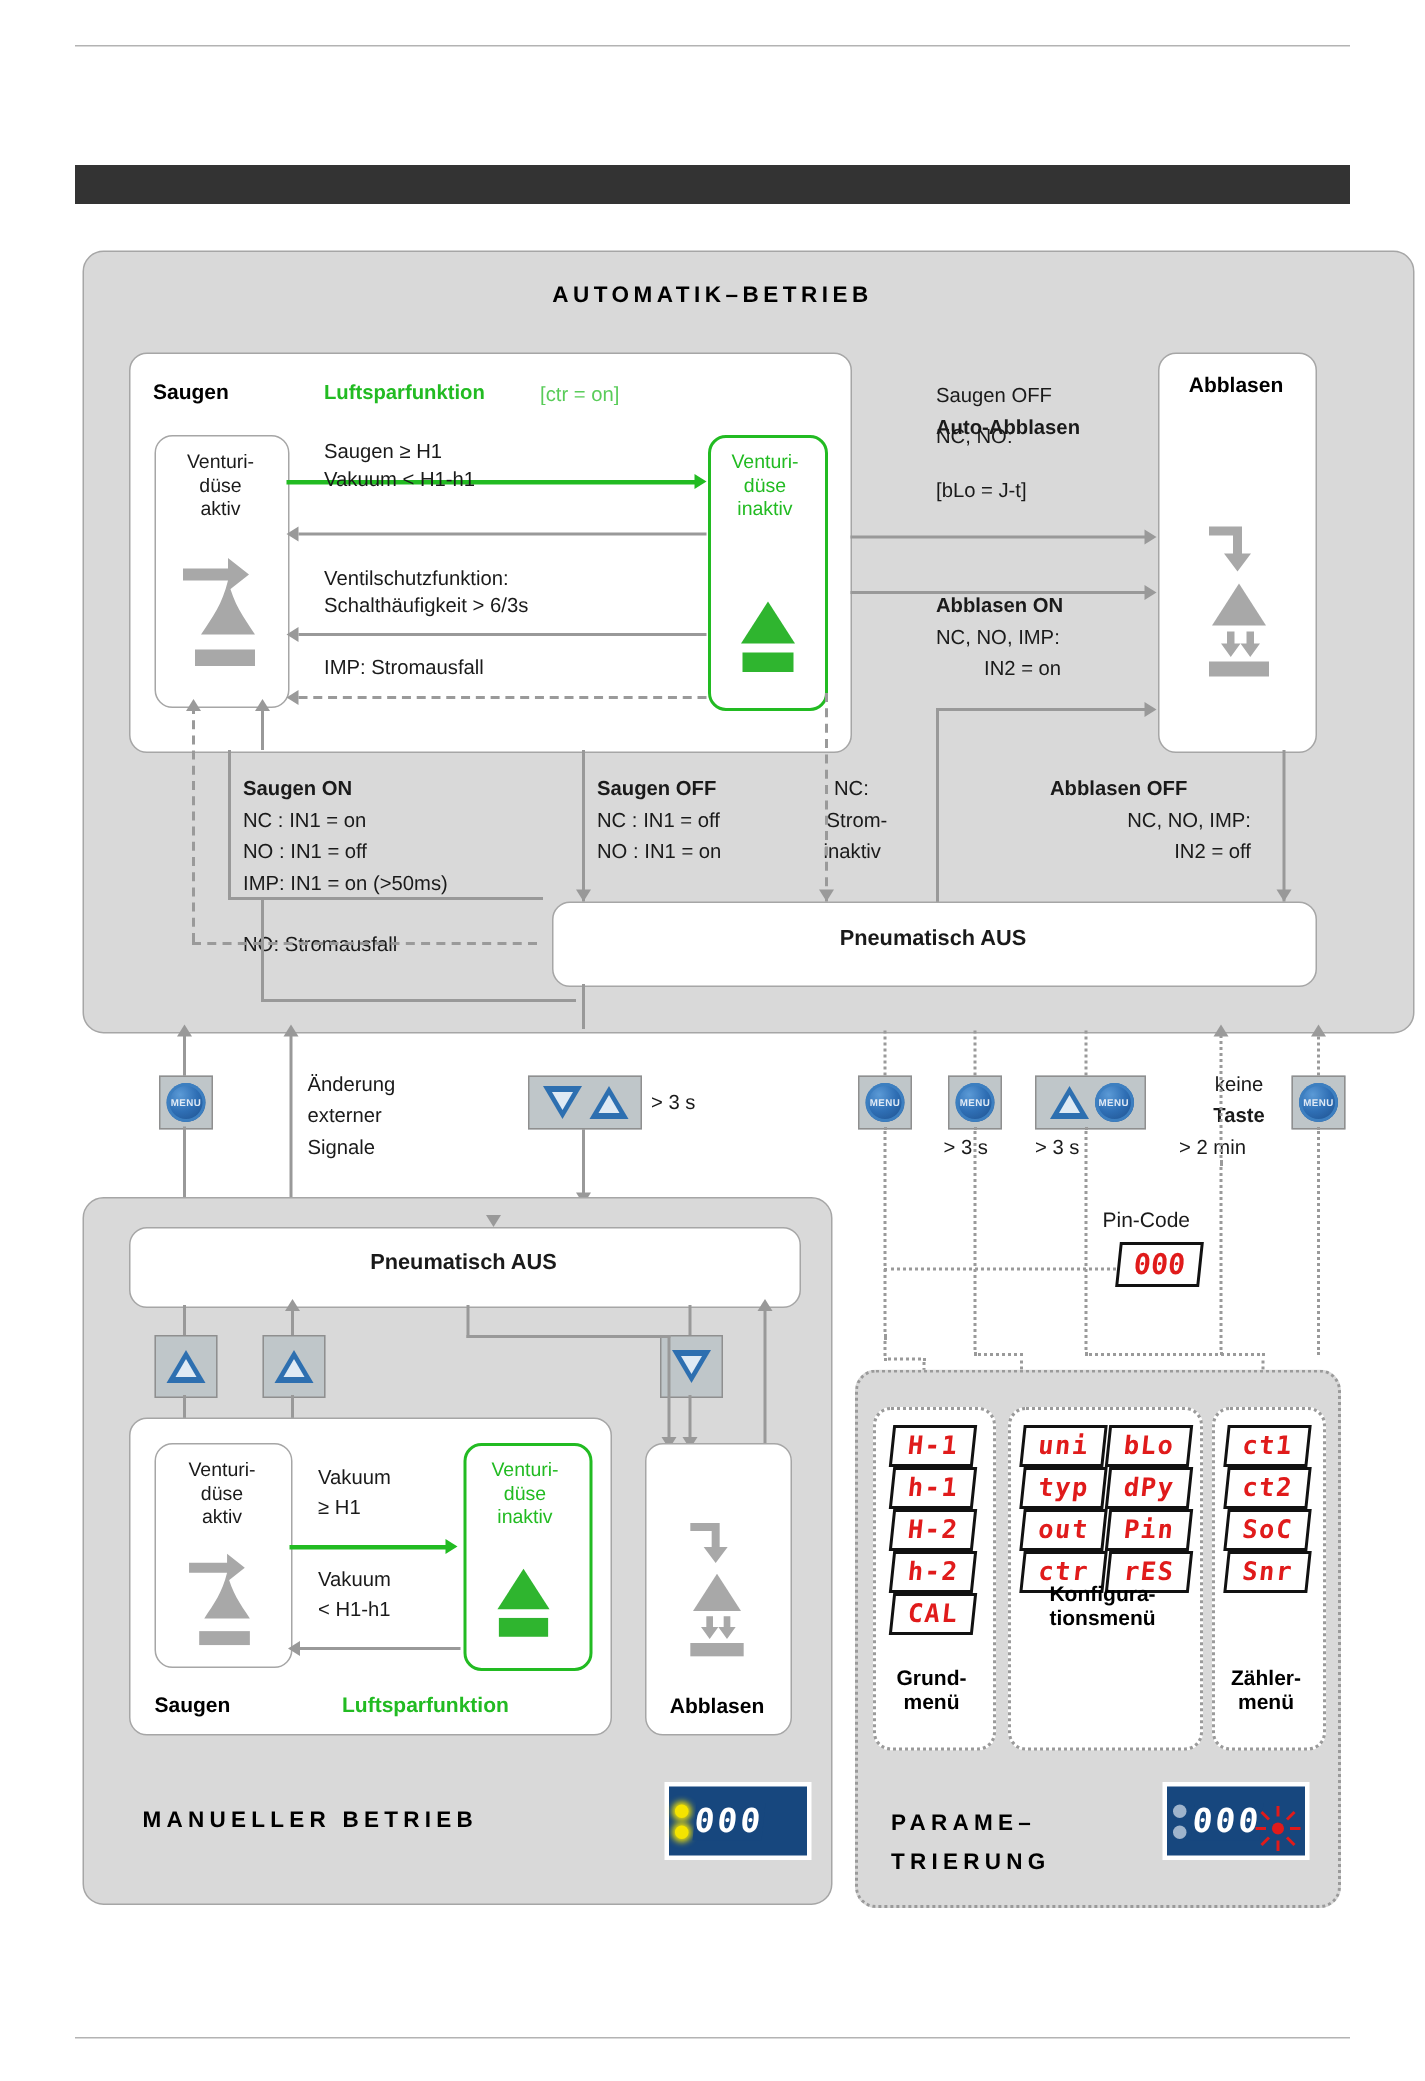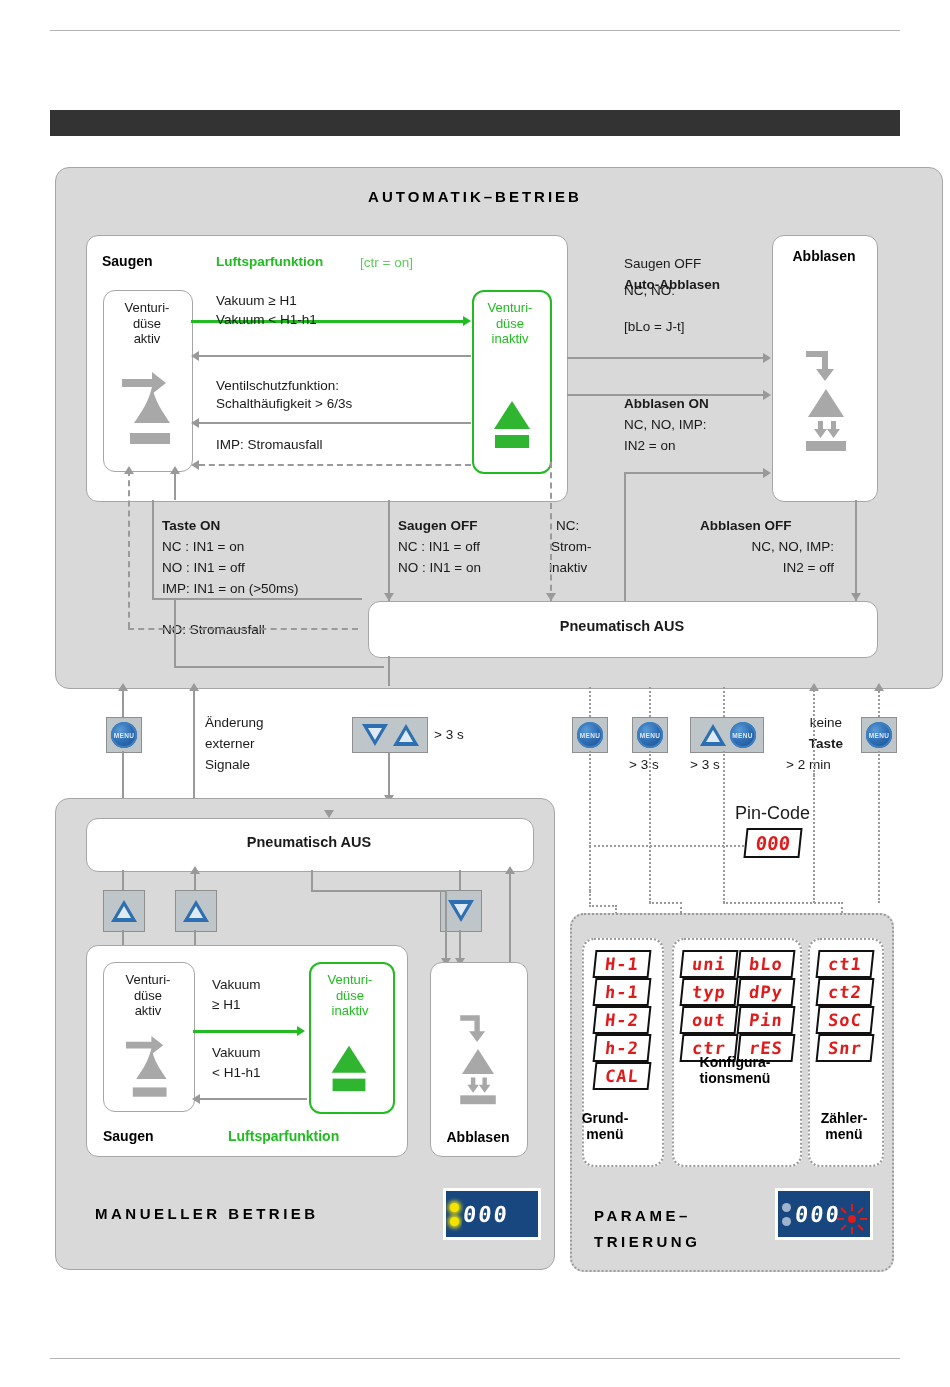--- a/index.html
+++ b/index.html
@@ -95,21 +95,21 @@
 
 <div class="greenbox" style="left:472px;top:290px;width:76px;height:180px"></div>
 <div class="statelbl g" style="left:472px;top:300px;width:76px">Venturi-<br>düse<br>inaktiv</div>
 <div class="abs" style="left:490px;top:395px">
   <svg width="44" height="58" viewBox="0 0 44 58">
     <path d="M22 6 L40 34 H4 z" fill="#2fb52f"></path>
     <rect x="5" y="40" width="34" height="13" fill="#2fb52f"></rect>
   </svg>
 </div>
 
-<div class="lbl" style="left:216px;top:293px"><span class="g">Vakuum ≥ </span><span class="gb">H1</span></div>
+<div class="lbl" style="left:216px;top:293px"><span class="g">Saugen ≥ </span><span class="gb">H1</span></div>
 <div class="hline gr" style="left:191px;top:320px;width:274px"></div>
 <div class="arrR gr" style="left:463px;top:315.5px"></div>
 
 <div class="lbl" style="left:216px;top:312px">Vakuum &lt; <span class="gb">H1-h1</span></div>
 <div class="hline" style="left:199px;top:355px;width:272px"></div>
 <div class="arrL" style="left:191px;top:351px"></div>
 
 <div class="lbl" style="left:216px;top:377px;line-height:18px">Ventilschutzfunktion:<br>Schalthäufigkeit &gt; 6/3s</div>
 <div class="hline" style="left:199px;top:422px;width:272px"></div>
 <div class="arrL" style="left:191px;top:418px"></div>
@@ -135,26 +135,26 @@
 <div class="lbl" style="left:624px;top:283px">NC, NO:</div>
 <div class="lbl" style="left:624px;top:319px">[bLo = J-t]</div>
 <div class="hline" style="left:567px;top:357px;width:197px"></div>
 <div class="arrR" style="left:763px;top:353px"></div>
 
 <div class="hline" style="left:567px;top:394px;width:197px"></div>
 <div class="arrR" style="left:763px;top:390px"></div>
 
 <div class="lbl b" style="left:624px;top:396px">Abblasen ON</div>
 <div class="lbl" style="left:624px;top:417px">NC, NO, IMP:</div>
-<div class="lbl" style="left:624px;top:438px">IN2 = on</div>
+<div class="lbl" style="left:656px;top:438px">IN2 = on</div>
 <div class="hline" style="left:624px;top:472px;width:140px"></div>
 <div class="arrR" style="left:763px;top:468px"></div>
 <div class="vline" style="left:624px;top:472px;height:132px"></div>
 
-<div class="lbl b" style="left:162px;top:518px">Taste ON</div>
+<div class="lbl b" style="left:162px;top:518px">Saugen ON</div>
 <div class="lbl" style="left:162px;top:539px">NC : IN1 = on</div>
 <div class="lbl" style="left:162px;top:560px">NO : IN1 = off</div>
 <div class="lbl" style="left:162px;top:581px">IMP: IN1 = on (&gt;50ms)</div>
 
 <div class="lbl b" style="left:398px;top:518px">Saugen OFF</div>
 <div class="lbl" style="left:398px;top:539px">NC : IN1 = off</div>
 <div class="lbl" style="left:398px;top:560px">NO : IN1 = on</div>
 
 <div class="lbl" style="left:556px;top:518px">NC:</div>
 <div class="lbl" style="left:551px;top:539px">Strom-</div>
@@ -267,21 +267,21 @@
 
 <div class="btnbox" style="left:861px;top:717px;width:34px;height:34px">
   <div class="menubtn">
       <span>MENU</span>
     </div>
 </div>
 <div class="arrU" style="left:874px;top:683px;border-bottom-color:#9a9a9a"></div>
 <div class="dotv" style="left:878px;top:687px;height:30px"></div>
 <div class="dotv" style="left:878px;top:751px;height:152px"></div>
 
-<div class="lbl" style="left:735px;top:806px;font-size:18px">Pin-Code</div>
+<div class="lbl" style="left:735px;top:806px;font-size:14px">Pin-Code</div>
 <div class="pincode" style="left:745px;top:828px;width:52px;height:26px">
     <span class="segtxt">000</span>
   </div>
 
 <div class="panel" style="left:55px;top:798px;width:498px;height:470px"></div>
 
 <div class="whitebox" style="left:86px;top:818px;width:446px;height:52px"></div>
 <div class="lbl b" style="left:86px;top:835px;width:446px;text-align:center;font-size:14.5px">Pneumatisch AUS</div>
 <div class="arrD" style="left:324px;top:810px"></div>
 
@@ -389,21 +389,21 @@
   </div>
 <div class="seg" style="left:594px;top:1006px;width:52px;height:24px">
     <span class="segtxt">H-2</span>
   </div>
 <div class="seg" style="left:594px;top:1034px;width:52px;height:24px">
     <span class="segtxt">h-2</span>
   </div>
 <div class="seg" style="left:594px;top:1062px;width:52px;height:24px">
     <span class="segtxt">CAL</span>
   </div>
-<div class="menucap" style="left:566px;top:1110px;width:78px">Grund-<br>menü</div>
+<div class="menucap" style="left:582px;top:1110px;width:78px">Grund-<br>menü</div>
 
 <div class="whitebox dotted" style="left:672px;top:938px;width:126px;height:225px"></div>
 <div class="seg" style="left:681px;top:950px;width:52px;height:24px">
     <span class="segtxt">uni</span>
   </div>
 <div class="seg" style="left:681px;top:978px;width:52px;height:24px">
     <span class="segtxt">typ</span>
   </div>
 <div class="seg" style="left:681px;top:1006px;width:52px;height:24px">
     <span class="segtxt">out</span>

